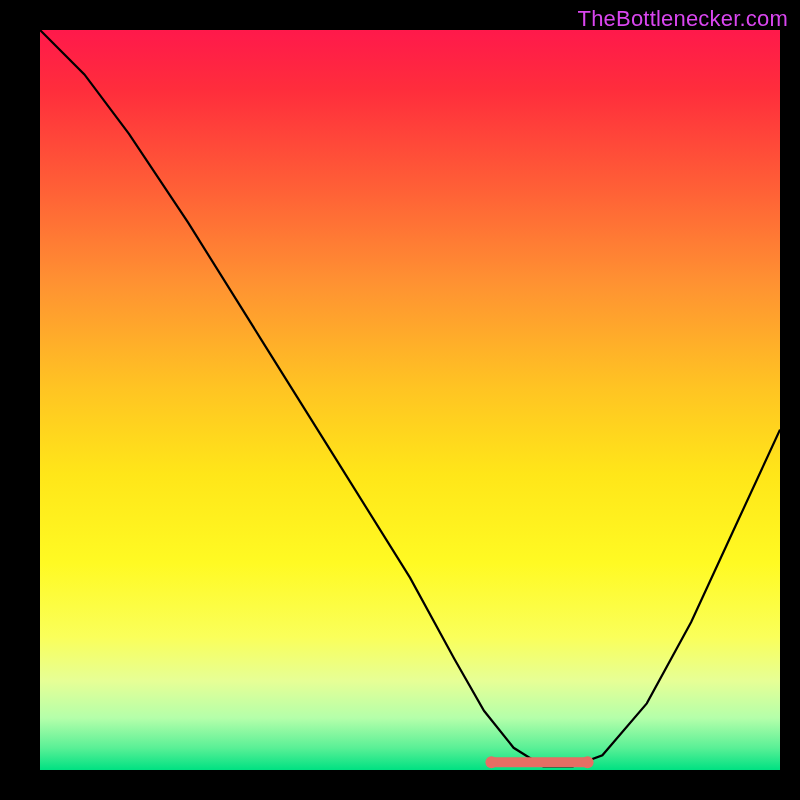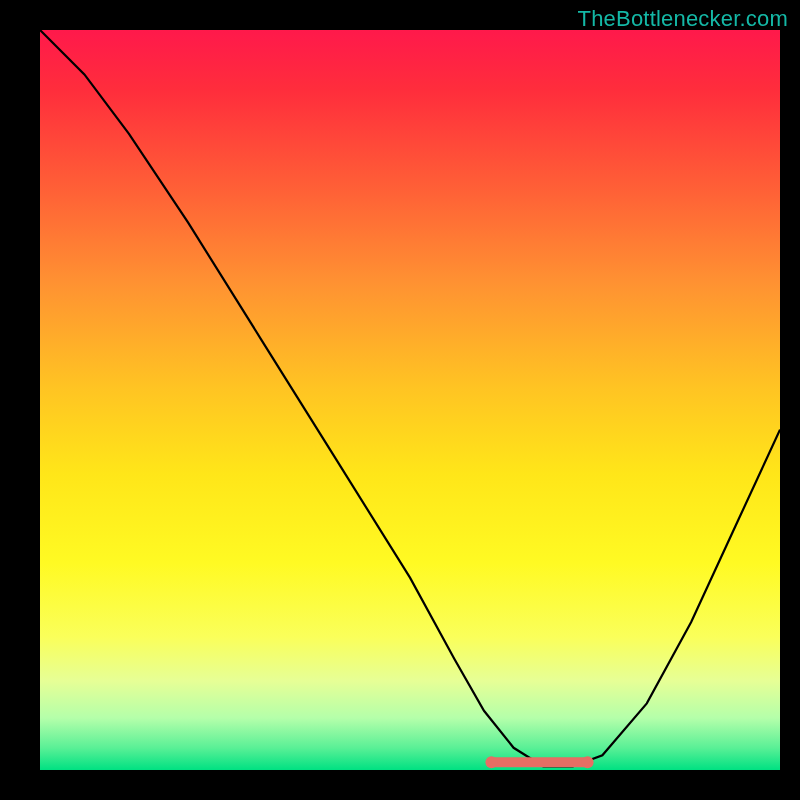--- a/index.html
+++ b/index.html
@@ -7,21 +7,21 @@
   .outer {
     width: 800px;
     height: 800px;
     background: #000;
     position: relative;
   }
   .watermark {
     position: absolute;
     top: 6px;
     right: 12px;
-    color: #14b8a6;
+    color: #d946ef;
     font-family: Arial, Helvetica, sans-serif;
     font-size: 22px;
     letter-spacing: 0.2px;
     z-index: 3;
   }
   .plot {
     position: absolute;
     left: 40px;
     top: 30px;
     width: 740px;

